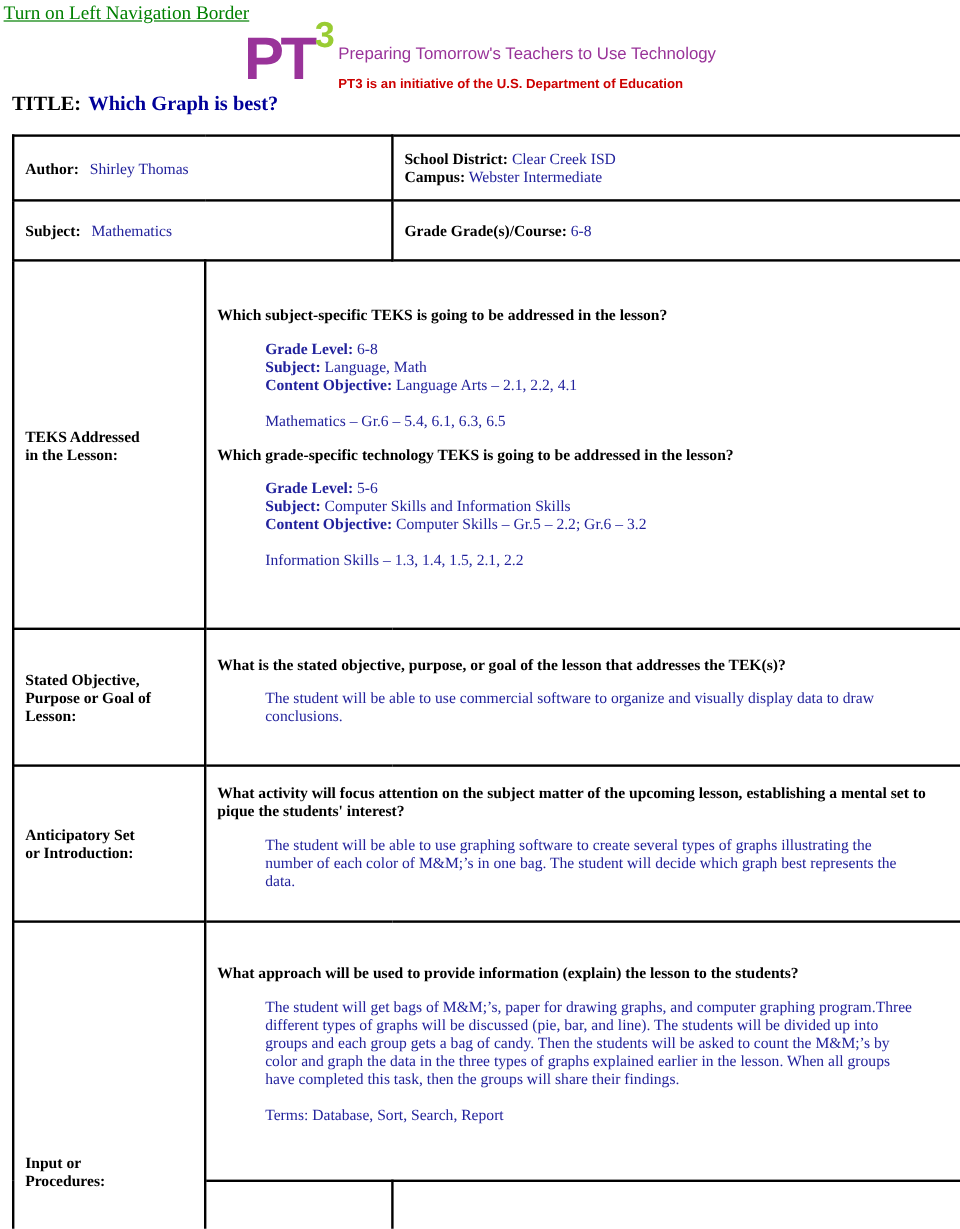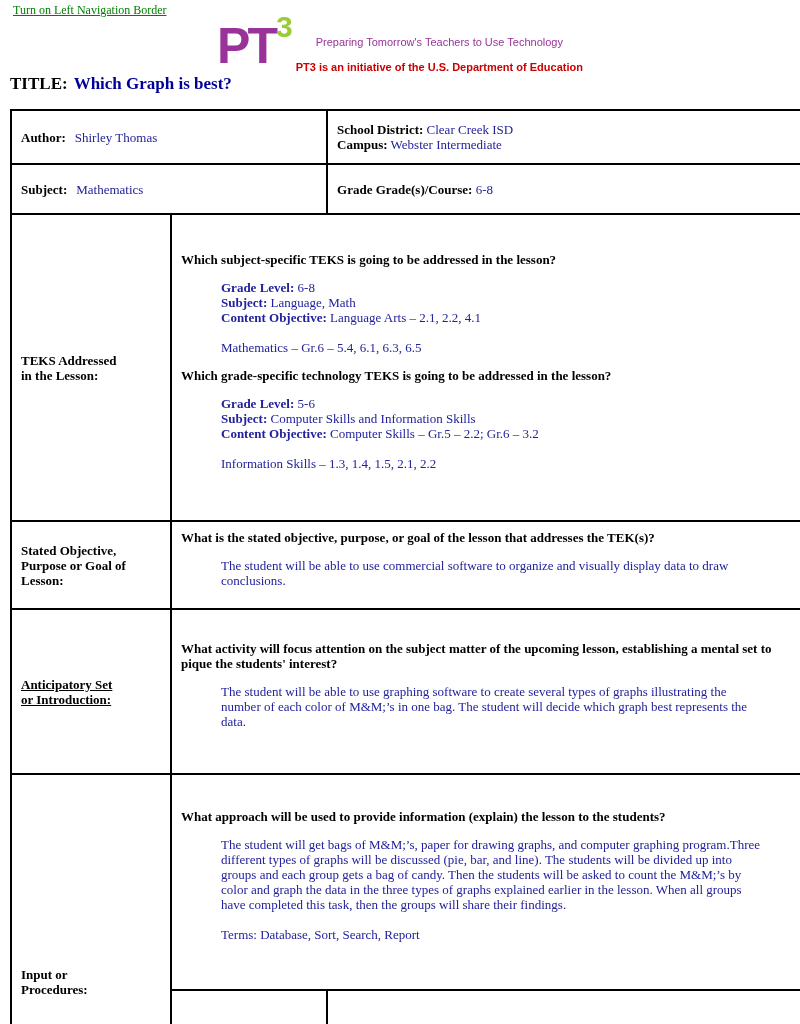--- a/index.html
+++ b/index.html
@@ -1,29 +1,29 @@
 <!DOCTYPE html>
 <html><head>
 <meta charset="utf-8">
 <style>
   * { margin:0; padding:0; box-sizing:border-box; }
   html,body { width:800px; height:1024px; overflow:hidden; background:#ffffff;
               font-family:"Liberation Serif", serif; color:#000000; }
 
   
-  .nav-link { display:inline-block; margin:3px 0 0 13px; font-size:12px;
+  .nav-link { display:inline-block; margin:3px 0 0 3px; font-size:16px;
               color:#008000; text-decoration:underline; cursor:pointer; }
 
   
   .logo-wrap { width:fit-content; margin:6px auto 0 auto; }
-  .logo-row  { display:flex; align-items:flex-end; font-family:"Liberation Sans", sans-serif;text-align:center; }
+  .logo-row  { display:flex; align-items:flex-end; font-family:"Liberation Sans", sans-serif; }
   .pt    { font-size:50px; font-weight:bold; color:#993399; letter-spacing:-3px; line-height:0.88; }
   .three { font-size:30px; font-weight:bold; color:#99cc33; position:relative; top:-24px; left:1px; }
   .logo-text { margin-left:4px; margin-bottom:-5px; }
-  .tagline    { font-size:11px; color:#993399; line-height:1.05; }
+  .tagline    { font-size:14px; color:#993399; line-height:1.05; }
   .initiative { font-size:11px; font-weight:bold; color:#cc0000; margin-top:12px; }
   .lesson-sub { font-family:"Liberation Sans", sans-serif; font-size:19px; font-weight:bold;
                 color:#993399; text-align:center; margin-top:5px; }
 
   
   .page-title { margin:6px 0 0 10px; font-size:17px; font-weight:bold; }
   .page-title .t-val { color:#000099; margin-left:6px; }
 
   
   table.lesson { border-collapse:collapse; table-layout:fixed; width:800px;
@@ -115,33 +115,33 @@
       <div class="bq">
         <div><span class="nlab">Grade Level:</span> <span>5-6</span></div>
         <div><span class="nlab">Subject:</span> <span>Computer Skills and Information Skills</span></div>
         <div><span class="nlab">Content Objective:</span> <span>Computer Skills – Gr.5 – 2.2; Gr.6 – 3.2</span></div>
         <div class="spaced">Information Skills – 1.3, 1.4, 1.5, 2.1, 2.2</div>
       </div>
     </td>
   </tr>
 
   <tr>
-    <td style="height:88px;">
+    <td style="height:114px;">
       <div class="lab">Stated Objective,
 Purpose or Goal of
 Lesson:</div>
     </td>
     <td colspan="2" class="vtop">
       <div class="q">What is the stated objective, purpose, or goal of the lesson that addresses the TEK(s)?</div>
       <div class="bq">The student will be able to use commercial software to organize and visually display data to draw conclusions.</div>
     </td>
   </tr>
 
   <tr>
-    <td style="height:165px;text-decoration:underline;">
+    <td style="height:130px;">
       <div class="lab">Anticipatory Set
 or Introduction:</div>
     </td>
     <td colspan="2" class="vtop">
       <div class="q">What activity will focus attention on the subject matter of the upcoming lesson, establishing a mental set to pique the students' interest?</div>
       <div class="bq">The student will be able to use graphing software to create several types of graphs illustrating the number of each color of M&amp;M;’s in one bag. The student will decide which graph best represents the data.</div>
     </td>
   </tr>
 
   <tr>

